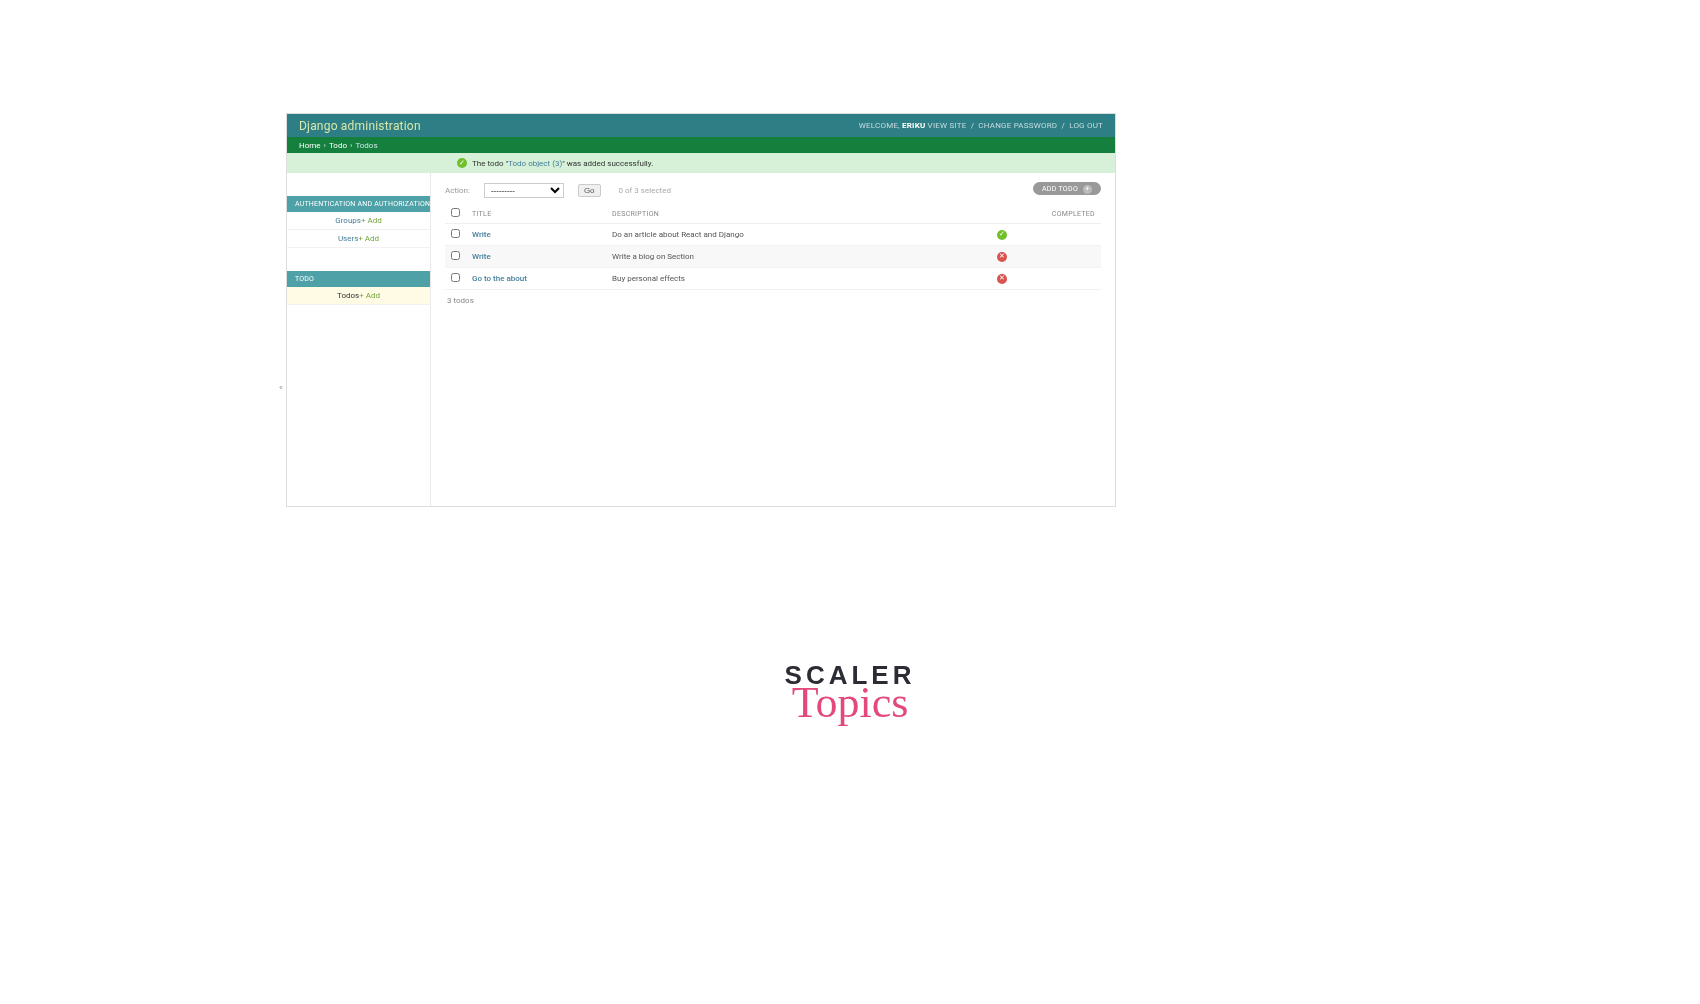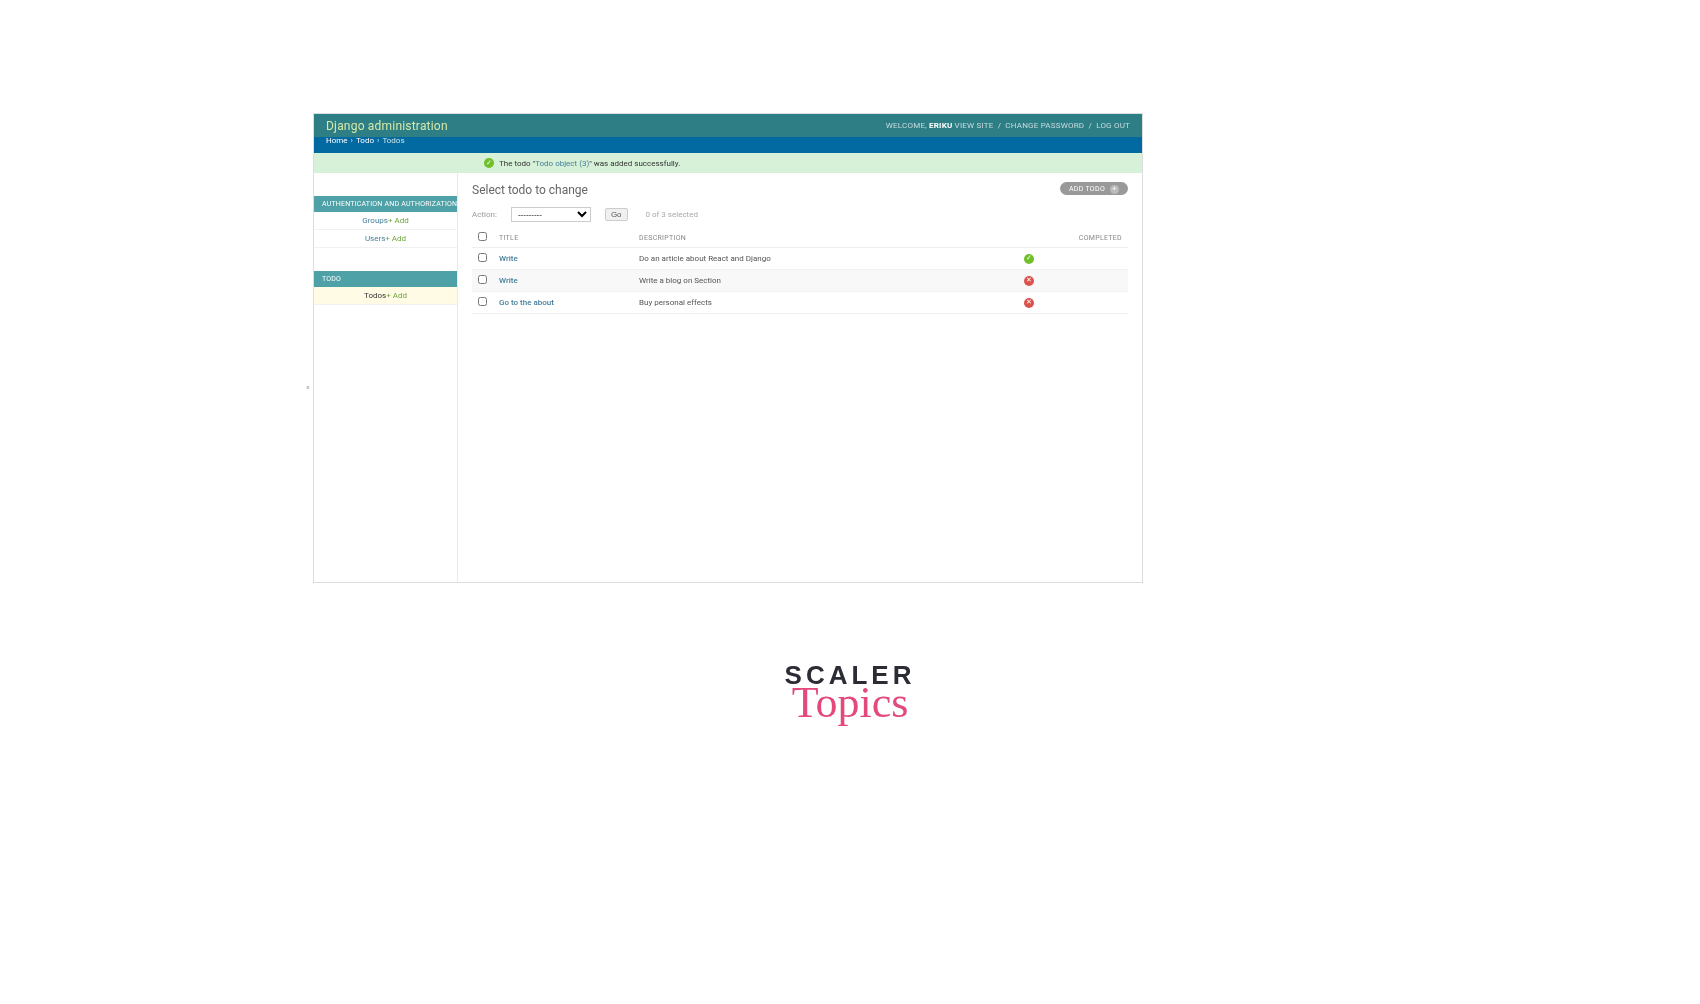--- a/index.html
+++ b/index.html
@@ -10,24 +10,24 @@
     font-size: 11px;
   }
   .page-wrap {
     width: 1700px;
     height: 1004px;
     position: relative;
     background: #fff;
   }
   .admin-frame {
     position: absolute;
-    left: 313px;
+    left: 286px;
     top: 113px;
     width: 830px;
-    height: 470px;
+    height: 394px;
     border: 1px solid #ddd;
     background: #fff;
   }
   
   .header {
     background: #2e7f85;
     height: 23px;
     display: flex;
     align-items: center;
     justify-content: space-between;
@@ -44,27 +44,27 @@
   .user-tools {
     color: #c7dbe0;
     font-size: 8px;
     letter-spacing: 0.2px;
   }
   .user-tools .sep { margin: 0 2px; }
   .user-tools a { color: #c7dbe0; text-decoration: none; }
   .user-tools strong { color: #fff; font-weight: 700; }
   
   .breadcrumb {
-    background: #0369a1;
+    background: #15803d;
     color: #e6f1f3;
     height: 16px;
     font-size: 8px;
     padding: 8px 12px;
     display: flex;
-    align-items: flex-end;
+    align-items: center;
   }
   .breadcrumb a { color: #fff; text-decoration: none; }
   .breadcrumb .divider { margin: 0 3px; color: #cce6e8; }
   .breadcrumb .current { color: #cce6e8; }
   
   .messagelist {
     background: #d6f1d7;
     height: 20px;
     display: flex;
     align-items: center;
@@ -311,21 +311,20 @@
           </div>
       </div>
 
       <div class="main">
         <div class="object-tools">
           <a href="#">
             <span>ADD TODO</span>
             <span class="plus">+</span>
           </a>
         </div>
-        <h1 class="page-title">Select todo to change</h1>
 
         <div class="actions">
           <span>Action:</span>
           <select>
             <option>---------</option>
           </select>
           <button>Go</button>
           <span class="counter">0 of 3 selected</span>
         </div>
 
@@ -352,20 +351,21 @@
                 <td><span class="bool-icon bool-no">✕</span></td>
               </tr>
               <tr>
                 <td><input type="checkbox" style=""></td>
                 <td><a href="#">Go to the about</a></td>
                 <td>Buy personal effects</td>
                 <td><span class="bool-icon bool-no">✕</span></td>
               </tr>
             </tbody>
         </table>
+        <div class="paginator">3 todos</div>
       </div>
     </div>
   </div>
 
   <div class="scaler-logo">
     <div class="scaler-word">SCALER</div>
     <div class="scaler-topics">
       <span>Topics</span>
     </div>
   </div>

